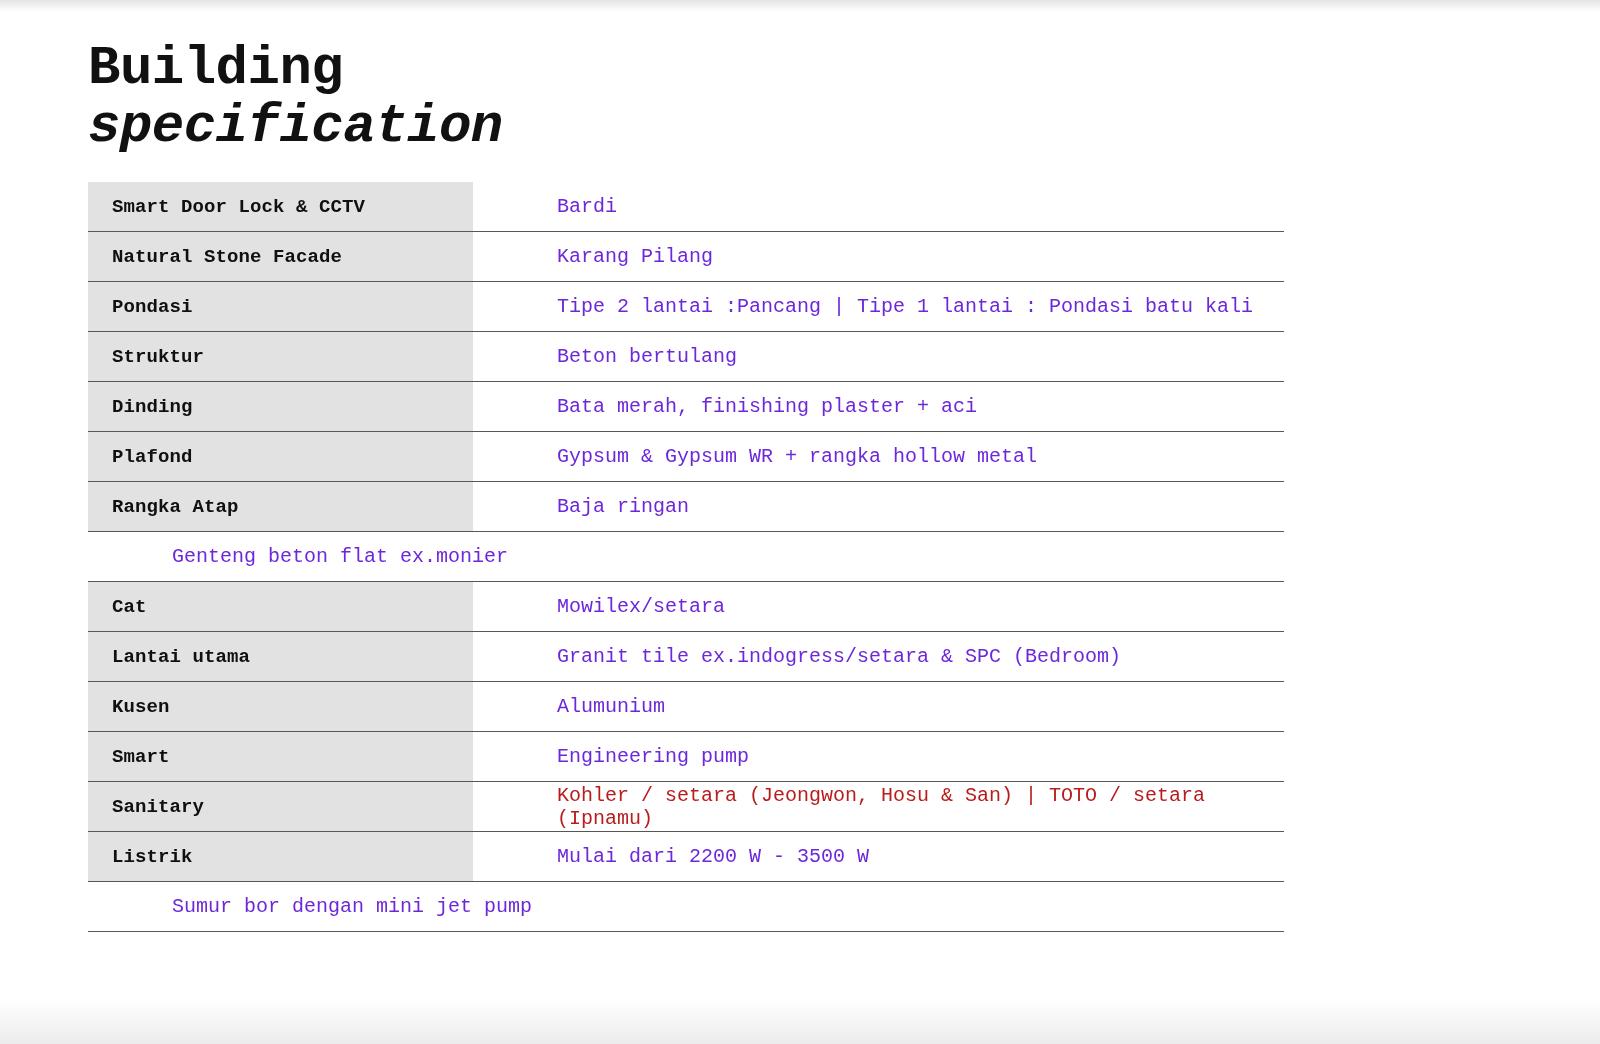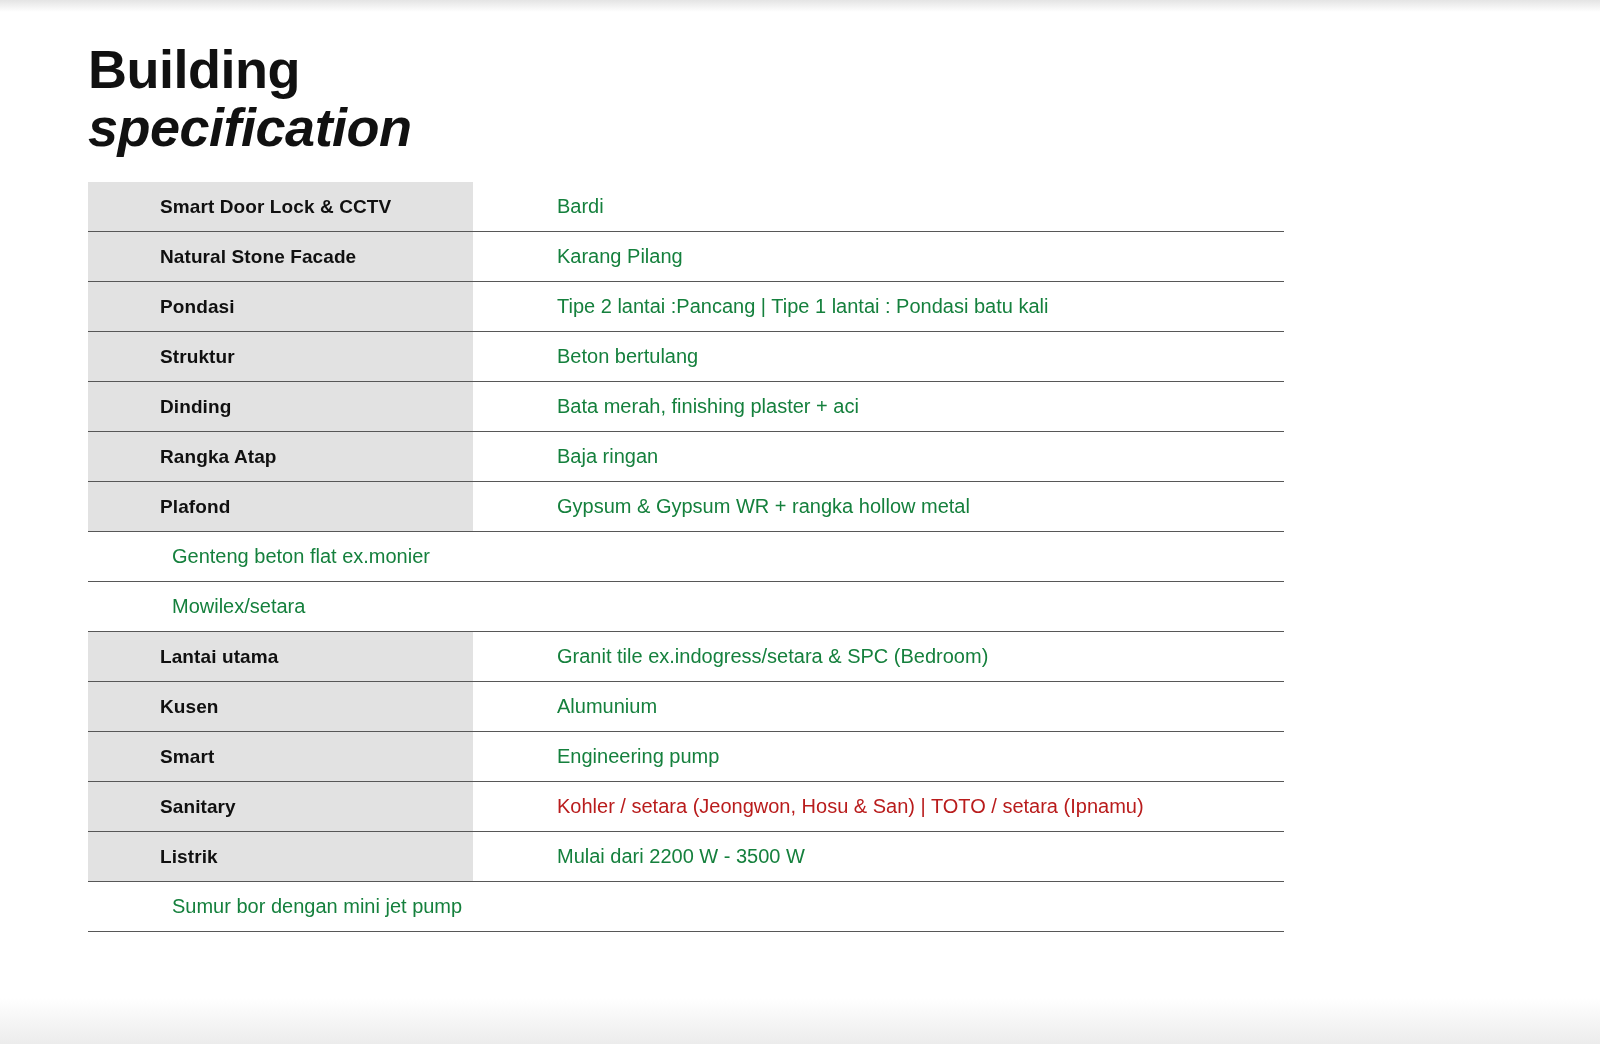--- a/index.html
+++ b/index.html
@@ -3,21 +3,21 @@
 <meta charset="utf-8">
 <style>
   * { margin: 0; padding: 0; box-sizing: border-box; }
   html, body { background: #ffffff; }
   .page {
     position: relative;
     width: 1600px;
     height: 1044px;
     background: #ffffff;
     overflow: hidden;
-    font-family: Liberation Sans, sans-serif;
+    font-family: Liberation Mono, monospace;
   }
   .top-shade {
     position: absolute;
     top: 0; left: 0; right: 0;
     height: 12px;
     background: linear-gradient(to bottom, #e4e4e4, #ffffff);
   }
   .bottom-shade {
     position: absolute;
     bottom: 0; left: 0; right: 0;
@@ -46,33 +46,33 @@
     display: flex;
     height: 50px;
     border-bottom: 1.5px solid #575757;
   }
   .row .label-cell {
     width: 385px;
     flex: 0 0 385px;
     background: #e2e2e2;
     display: flex;
     align-items: center;
-    padding-left: 72px;
+    padding-left: 24px;
     font-weight: 700;
     font-size: 19px;
     color: #101010;
     letter-spacing: 0.1px;
   }
   .row .value-cell {
     flex: 1;
     display: flex;
     align-items: center;
     padding-left: 84px;
     font-size: 20px;
-    color: #15803d;
+    color: #6d28d9;
   }
   .row .value-cell.muted { color: #b91c1c; }
 </style>
 </head>
 <body>
 
 <div class="page">
   <div class="top-shade"></div>
 
   <h1 class="title">
@@ -100,34 +100,35 @@
     <div class="label-cell">Struktur</div>
     <div class="value-cell">Beton bertulang</div>
   </div>
 
   <div class="row">
     <div class="label-cell">Dinding</div>
     <div class="value-cell">Bata merah, finishing plaster + aci</div>
   </div>
 
   <div class="row">
-    <div class="label-cell">Rangka Atap</div>
-    <div class="value-cell">Baja ringan</div>
+    <div class="label-cell">Plafond</div>
+    <div class="value-cell">Gypsum &amp; Gypsum WR + rangka hollow metal</div>
   </div>
 
   <div class="row">
-    <div class="label-cell">Plafond</div>
-    <div class="value-cell">Gypsum &amp; Gypsum WR + rangka hollow metal</div>
+    <div class="label-cell">Rangka Atap</div>
+    <div class="value-cell">Baja ringan</div>
   </div>
 
   <div class="row">
     <div class="value-cell">Genteng beton flat ex.monier</div>
   </div>
 
   <div class="row">
+    <div class="label-cell">Cat</div>
     <div class="value-cell">Mowilex/setara</div>
   </div>
 
   <div class="row">
     <div class="label-cell">Lantai utama</div>
     <div class="value-cell">Granit tile ex.indogress/setara &amp; SPC (Bedroom)</div>
   </div>
 
   <div class="row">
     <div class="label-cell">Kusen</div>

